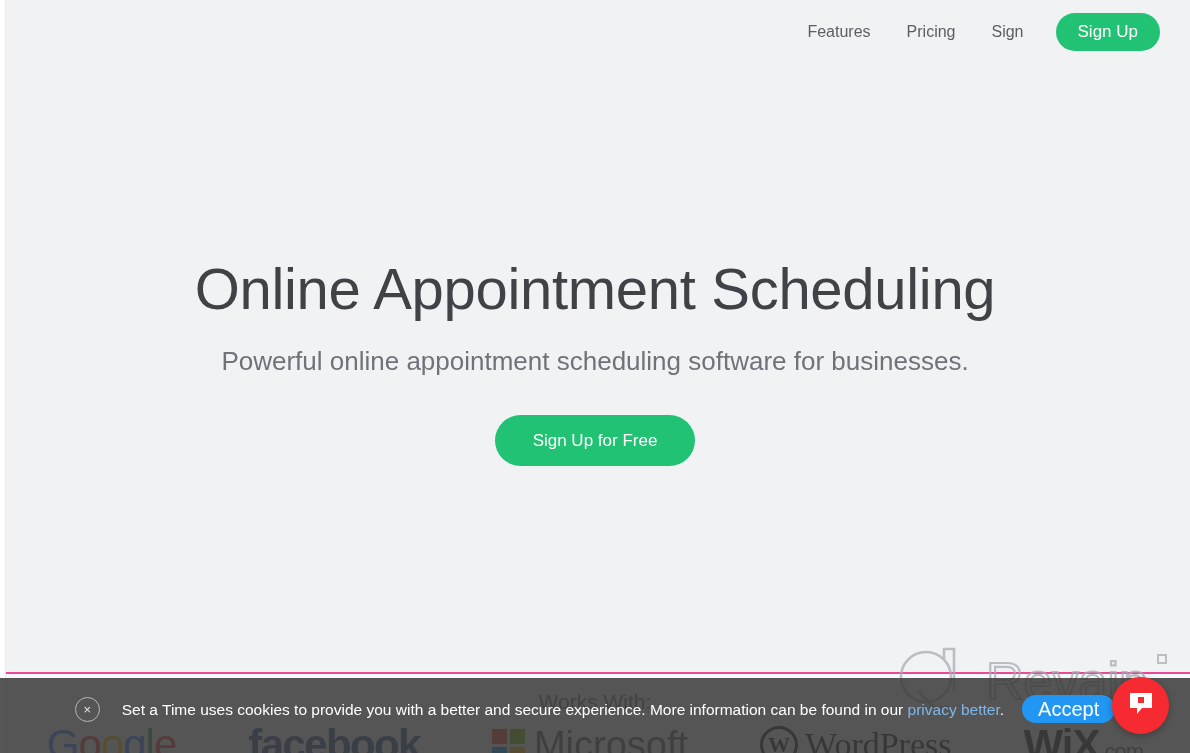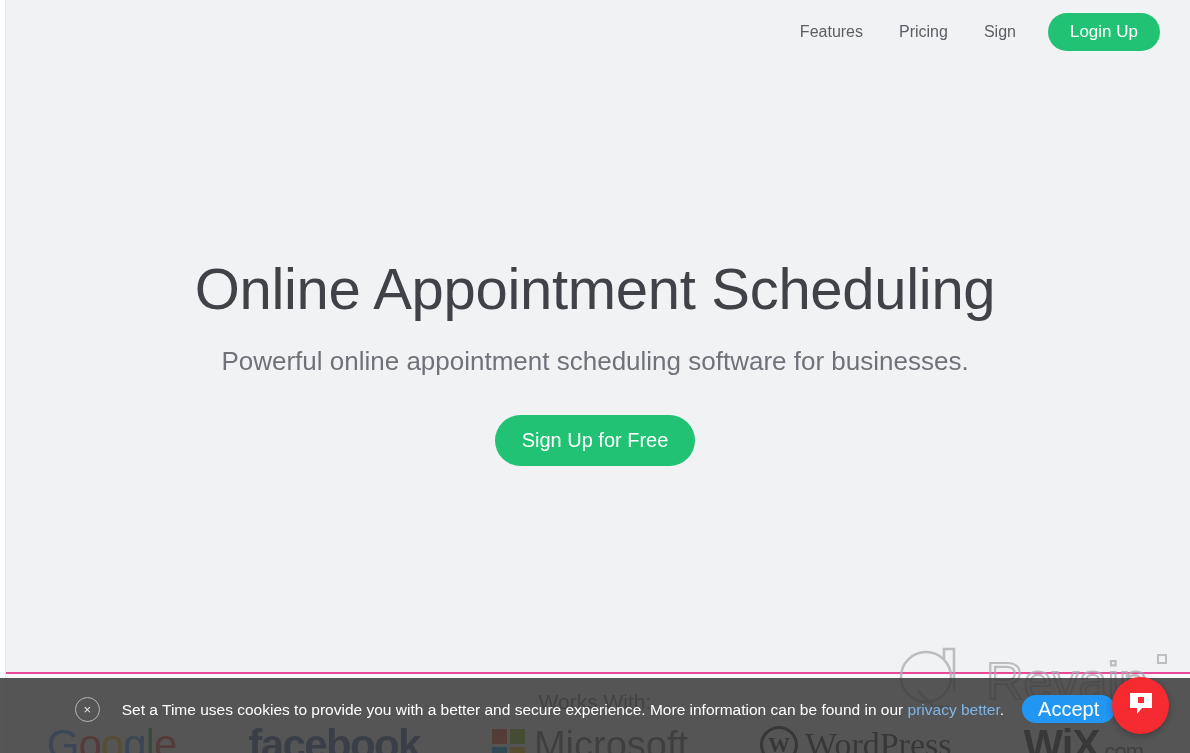--- a/index.html
+++ b/index.html
@@ -147,21 +147,21 @@
   }
 
   .hero-cta {
     position: absolute;
     left: 495px;
     top: 349px;
     width: 200px;
     height: 51px;
     background: #22c274;
     color: #ffffff;
-    font-size: 20px;
+    font-size: 17px;
     border: none;
     border-radius: 26px;
     cursor: pointer;
     font-family: "Liberation Sans", sans-serif;
   }
 
   
   .works {
     position: absolute;
     left: 0;
@@ -363,21 +363,21 @@
 
 <div class="page">
 
   <div class="header">
 
 
     <div class="nav">
       <a class="nav-link" href="#">Features</a>
       <a class="nav-link" href="#">Pricing</a>
       <a class="nav-link" href="#">Sign</a>
-      <button class="nav-signup">Login Up</button>
+      <button class="nav-signup">Sign Up</button>
     </div>
 
   </div>
 
   <div class="hero">
     <h1 class="hero-title">Online Appointment Scheduling</h1>
     <h2 class="hero-subtitle">Powerful online appointment scheduling software for businesses.</h2>
     <button class="hero-cta">Sign Up for Free</button>
   </div>
 

